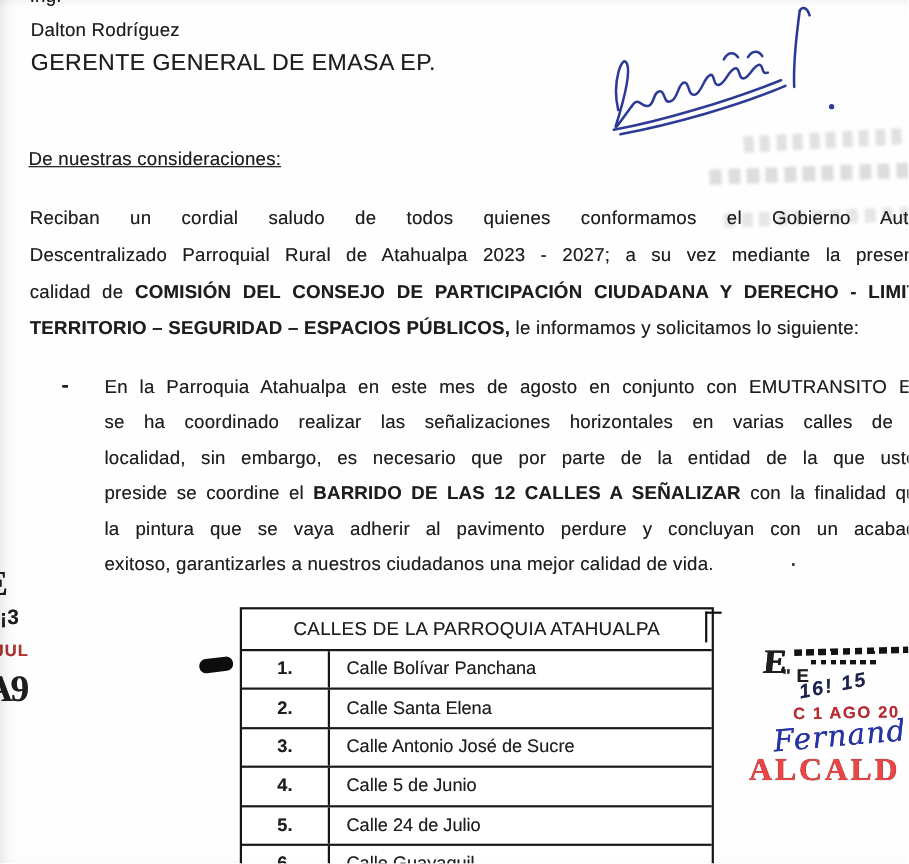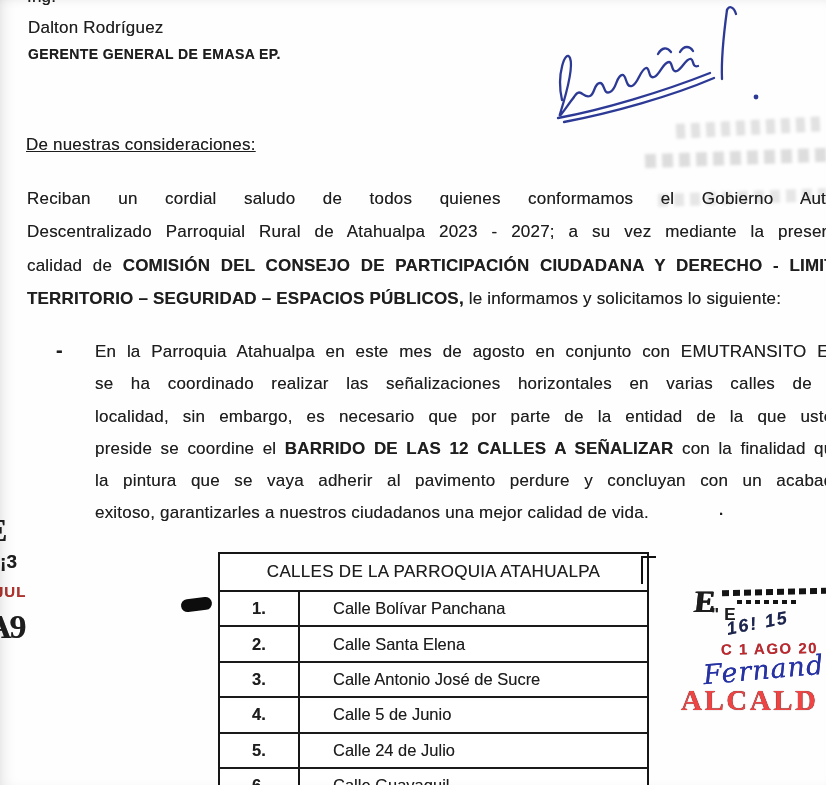--- a/index.html
+++ b/index.html
@@ -12,42 +12,42 @@
   .page::after{ 
     content:""; position:absolute; inset:0; pointer-events:none;
     box-shadow: inset 10px 0 18px -12px rgba(0,0,0,.18), inset 0 6px 14px -10px rgba(0,0,0,.10);
   }
   .txt{position:absolute; white-space:nowrap; letter-spacing:.2px;
        text-shadow:0 0 .6px rgba(20,20,20,.55);}
   .b{font-weight:bold;}
   
   .ing-cut{left:27px; top:-13px; font-size:17px;}
   .recipient{left:28px; top:18px; font-size:17px;}
-  .rec-title{left:28px; top:46px; font-size:14px; font-weight:bold; letter-spacing:.4px;text-align:right;}
+  .rec-title{left:28px; top:46px; font-size:21px; font-weight:normal; letter-spacing:.4px;text-align:right;}
   .greeting{left:26px; top:135px; font-size:17px;text-decoration:underline;}
   
   .para{position:absolute; font-size:17px; text-shadow:0 0 .6px rgba(20,20,20,.55);}
   .para .ln{display:block; white-space:nowrap; letter-spacing:.2px;}
   .p1{left:27px; top:182px; line-height:33.4px;}
   .p1 .just{width:852px; white-space:normal; text-align:justify; text-align-last:justify;}
   .bullet-dash{left:56px; top:339px; font-size:20px; font-weight:bold;}
   .p2{left:95px; top:336px; line-height:32.3px;}
   .p2 .just{width:748px; white-space:normal; text-align:justify; text-align-last:justify;}
   .vida-dot{left:719px; top:505px; font-size:15px; font-weight:bold;}
   
   .streets{position:absolute; left:218px; top:552px; width:427px;
            border:2.5px solid #161616; background:rgba(255,255,255,.6);}
   .t-head{height:36px; border-bottom:2.5px solid #161616; display:flex;
           align-items:center; justify-content:center; font-weight:normal; font-size:17px;
           letter-spacing:.3px; text-shadow:0 0 .6px rgba(20,20,20,.55);}
   .t-row{display:flex; height:33.4px; border-bottom:2px solid #1a1a1a; font-size:16.5px;}
   .t-row:last-child{border-bottom:2px solid #1a1a1a;}
   .t-num{width:78px; border-right:2.2px solid #161616; display:flex; align-items:center;
          justify-content:center; font-weight:bold; text-shadow:0 0 .6px rgba(20,20,20,.5);}
-  .t-name{flex:1; display:flex; align-items:center; padding-left:33px;
+  .t-name{flex:1; display:flex; align-items:center; padding-left:15px;
           text-shadow:0 0 .6px rgba(20,20,20,.5);}
   
   .marker-dash{position:absolute; left:181px; top:598px; width:31px; height:13px;
                background:#0d0d0d; border-radius:7px; transform:rotate(-7deg);}
   
   .corner-mark{position:absolute; left:641px; top:556px; width:13px; height:26px;
                border-left:2.5px solid #111; border-top:2.5px solid #111;}
   
   .lfrag-e{left:-14px; top:512px; font-size:32px; font-weight:900;
            font-family:"Liberation Serif",serif;}

